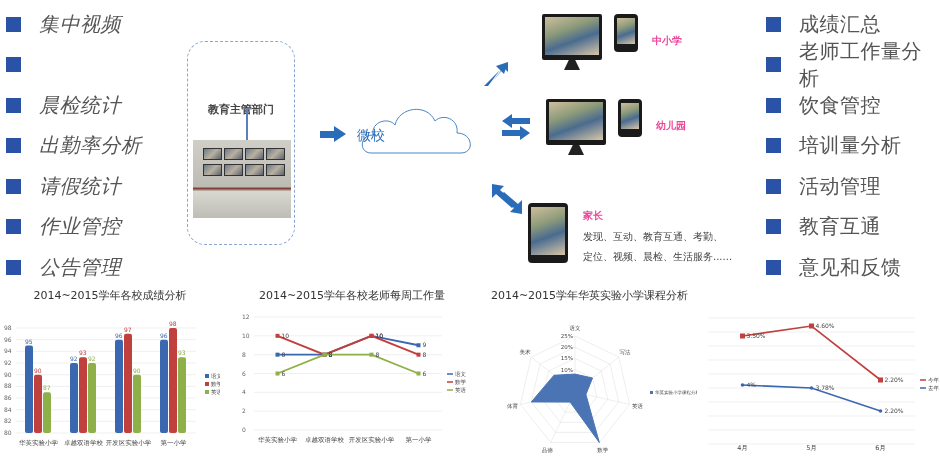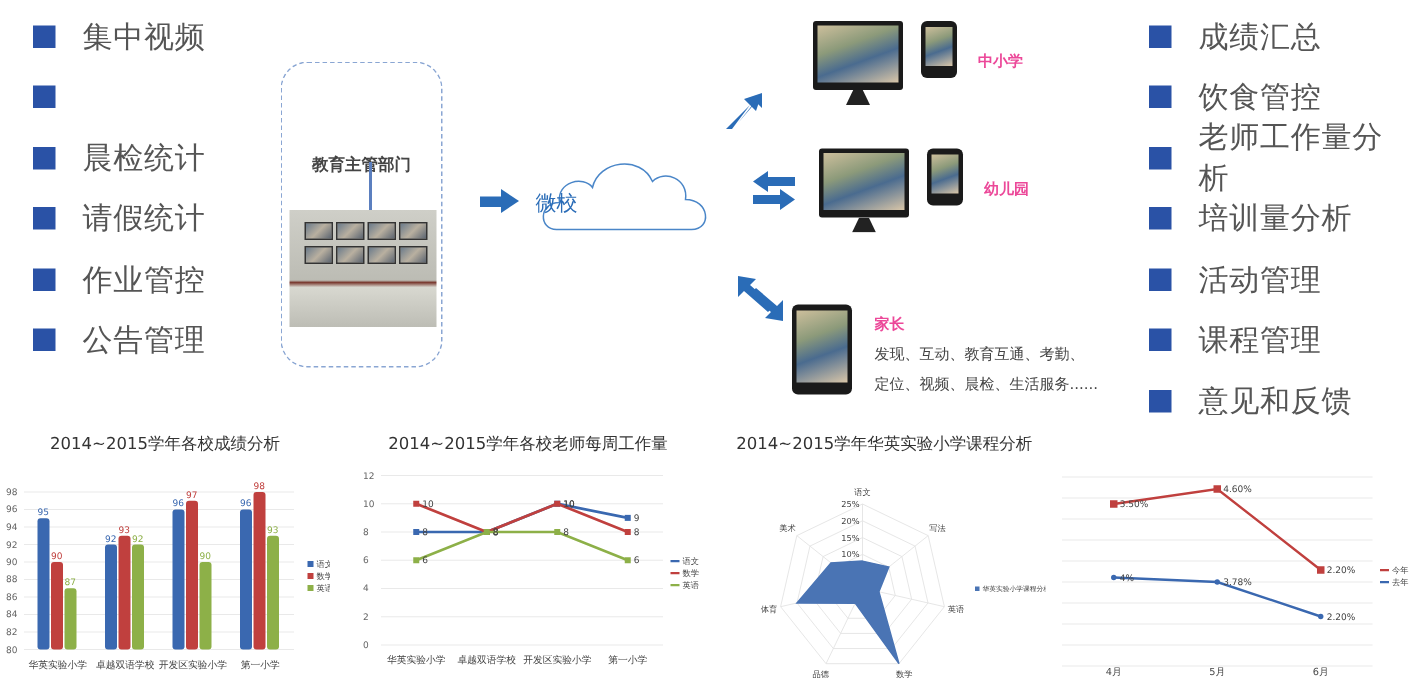--- a/index.html
+++ b/index.html
@@ -1,20 +1,20 @@
 <!DOCTYPE html>
 <html><head>
 <meta charset="utf-8">
 <style>
   * { box-sizing: border-box; margin: 0; padding: 0; }
   html, body { width: 940px; height: 459px; background: #ffffff; overflow: hidden; }
   body { position: relative; font-family: "DejaVu Sans", "Liberation Sans", sans-serif; color: #555; }
 
   .feature-list { position: absolute; top: 0; list-style: none; }
-  .feature-list.left { left: 22px; top: 4px; }
+  .feature-list.left { left: 6px; top: 4px; font-style: italic; }
   .feature-list.right { left: 766px; top: 4px; }
   .feature-item { display: flex; align-items: center; height: 40.5px; font-size: 20px; color: #555; letter-spacing: 0.5px; }
   .feature-item .bullet { width: 15px; height: 15px; background: #2a52a6; margin-right: 18px; flex-shrink: 0; }
 
   .dept-box { position: absolute; left: 187px; top: 41px; width: 108px; height: 204px; border: 1.5px dashed #8aa6d3; border-radius: 18px; }
   .dept-label { position: absolute; left: 0; width: 100%; top: 40px; text-align: center; font-size: 11px; color: #444; font-weight: bold; margin-top: 20px; }
   .dept-line { position: absolute; left: 58px; top: 66px; width: 1.5px; height: 32px; background: #5b7fbf; }
   .monitor-photo { position: absolute; left: 5px; top: 98px; width: 98px; height: 78px; background: linear-gradient(180deg, #cfcfc8 0%, #bcbcb4 60%, #7a3a30 62%, #d8d8d0 66%, #bdbdb5 100%); overflow: hidden; }
   .monitor-photo .screen { position: absolute; width: 19px; height: 12px; background: linear-gradient(135deg, #6a7a8a, #b9b0a0 50%, #5b6470); border: 1px solid #333; }
 
@@ -54,56 +54,60 @@
     </li>
   <li class="feature-item">
       <span class="bullet"></span>
     </li>
   <li class="feature-item">
       <span class="bullet"></span>
       <span>晨检统计</span>
     </li>
   <li class="feature-item">
       <span class="bullet"></span>
+      <span>出勤率分析</span>
+    </li>
+  <li class="feature-item">
+      <span class="bullet"></span>
       <span>请假统计</span>
     </li>
   <li class="feature-item">
       <span class="bullet"></span>
       <span>作业管控</span>
     </li>
   <li class="feature-item">
       <span class="bullet"></span>
       <span>公告管理</span>
     </li>
 </ul>
 
 <ul class="feature-list right">
   <li class="feature-item">
       <span class="bullet"></span>
       <span>成绩汇总</span>
     </li>
   <li class="feature-item">
       <span class="bullet"></span>
+      <span>老师工作量分析</span>
+    </li>
+  <li class="feature-item">
+      <span class="bullet"></span>
       <span>饮食管控</span>
     </li>
   <li class="feature-item">
       <span class="bullet"></span>
-      <span>老师工作量分析</span>
-    </li>
-  <li class="feature-item">
-      <span class="bullet"></span>
       <span>培训量分析</span>
     </li>
   <li class="feature-item">
       <span class="bullet"></span>
       <span>活动管理</span>
     </li>
   <li class="feature-item">
       <span class="bullet"></span>
-      <span>课程管理</span>
+      <span>教育互通</span>
     </li>
   <li class="feature-item">
       <span class="bullet"></span>
       <span>意见和反馈</span>
     </li>
 </ul>
 
 <div class="dept-box">
   <div class="dept-label">教育主管部门</div>
   <div class="dept-line"></div>

